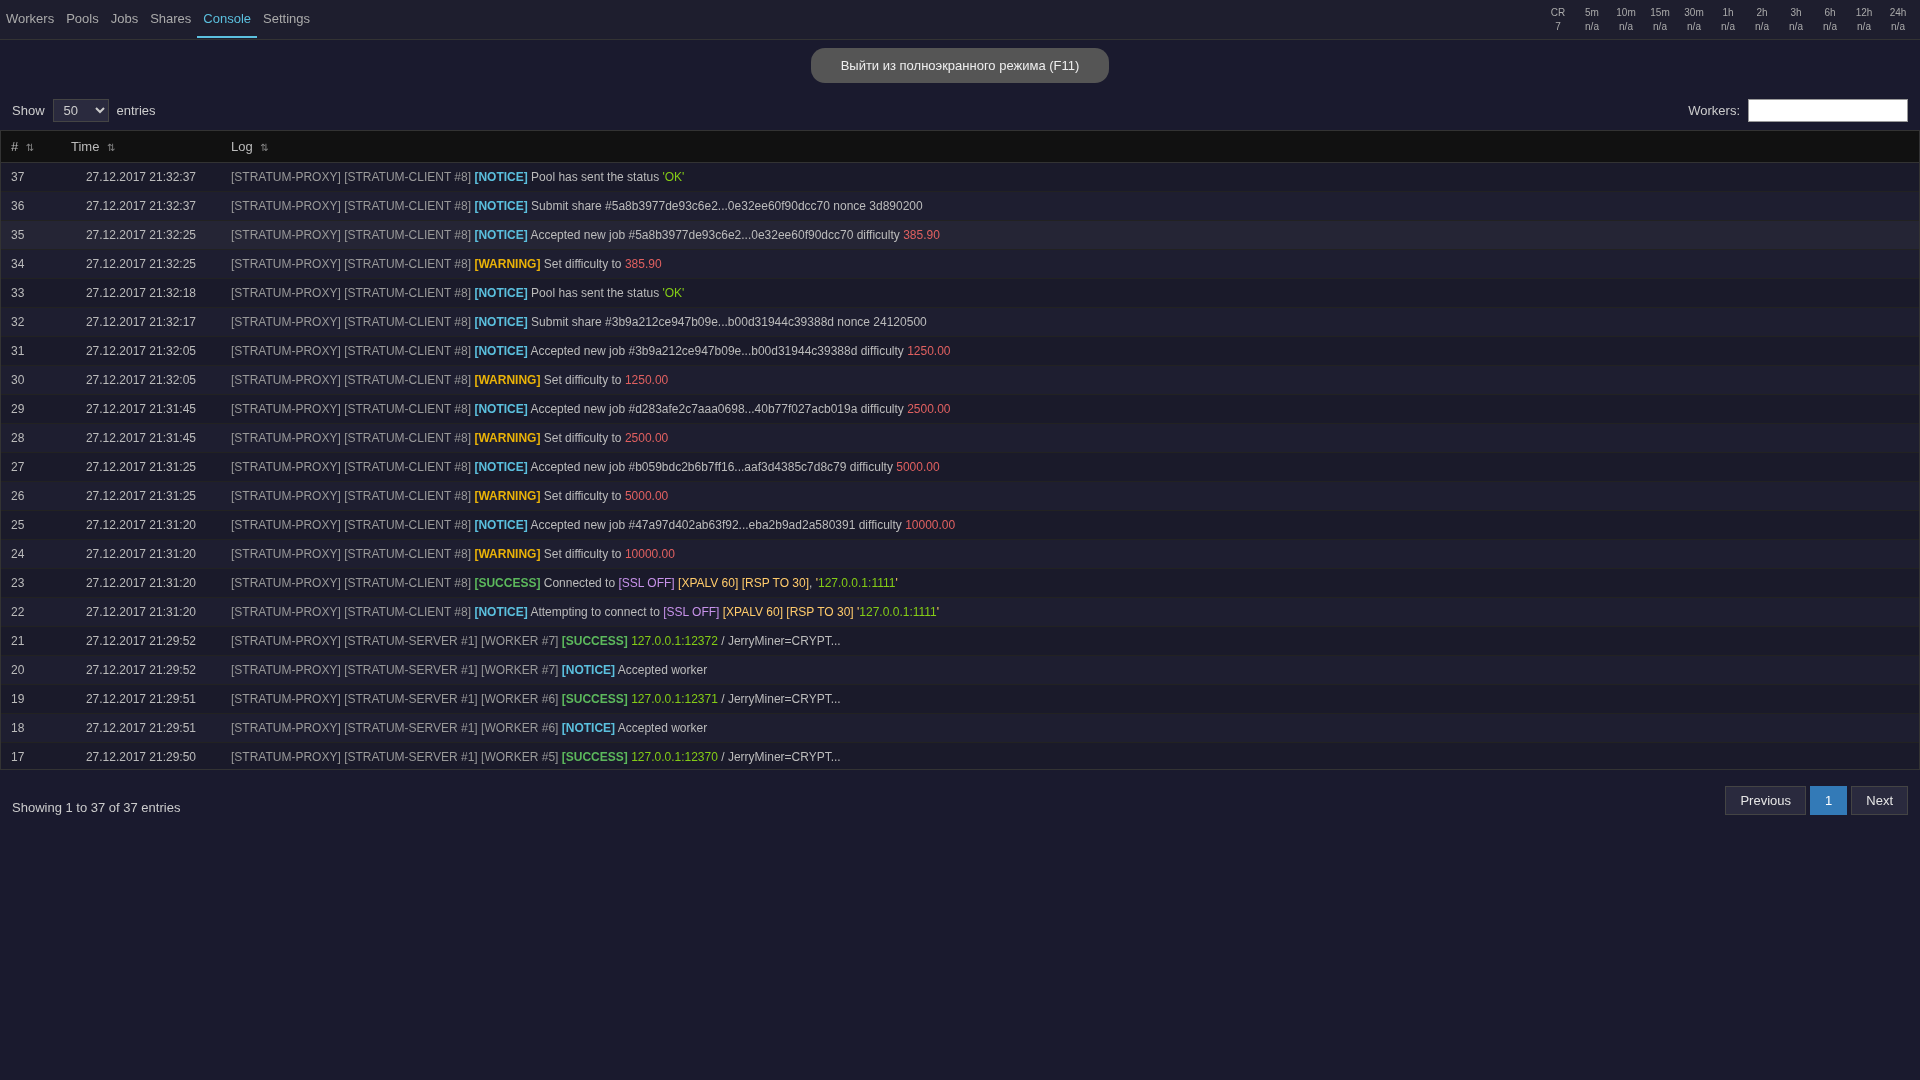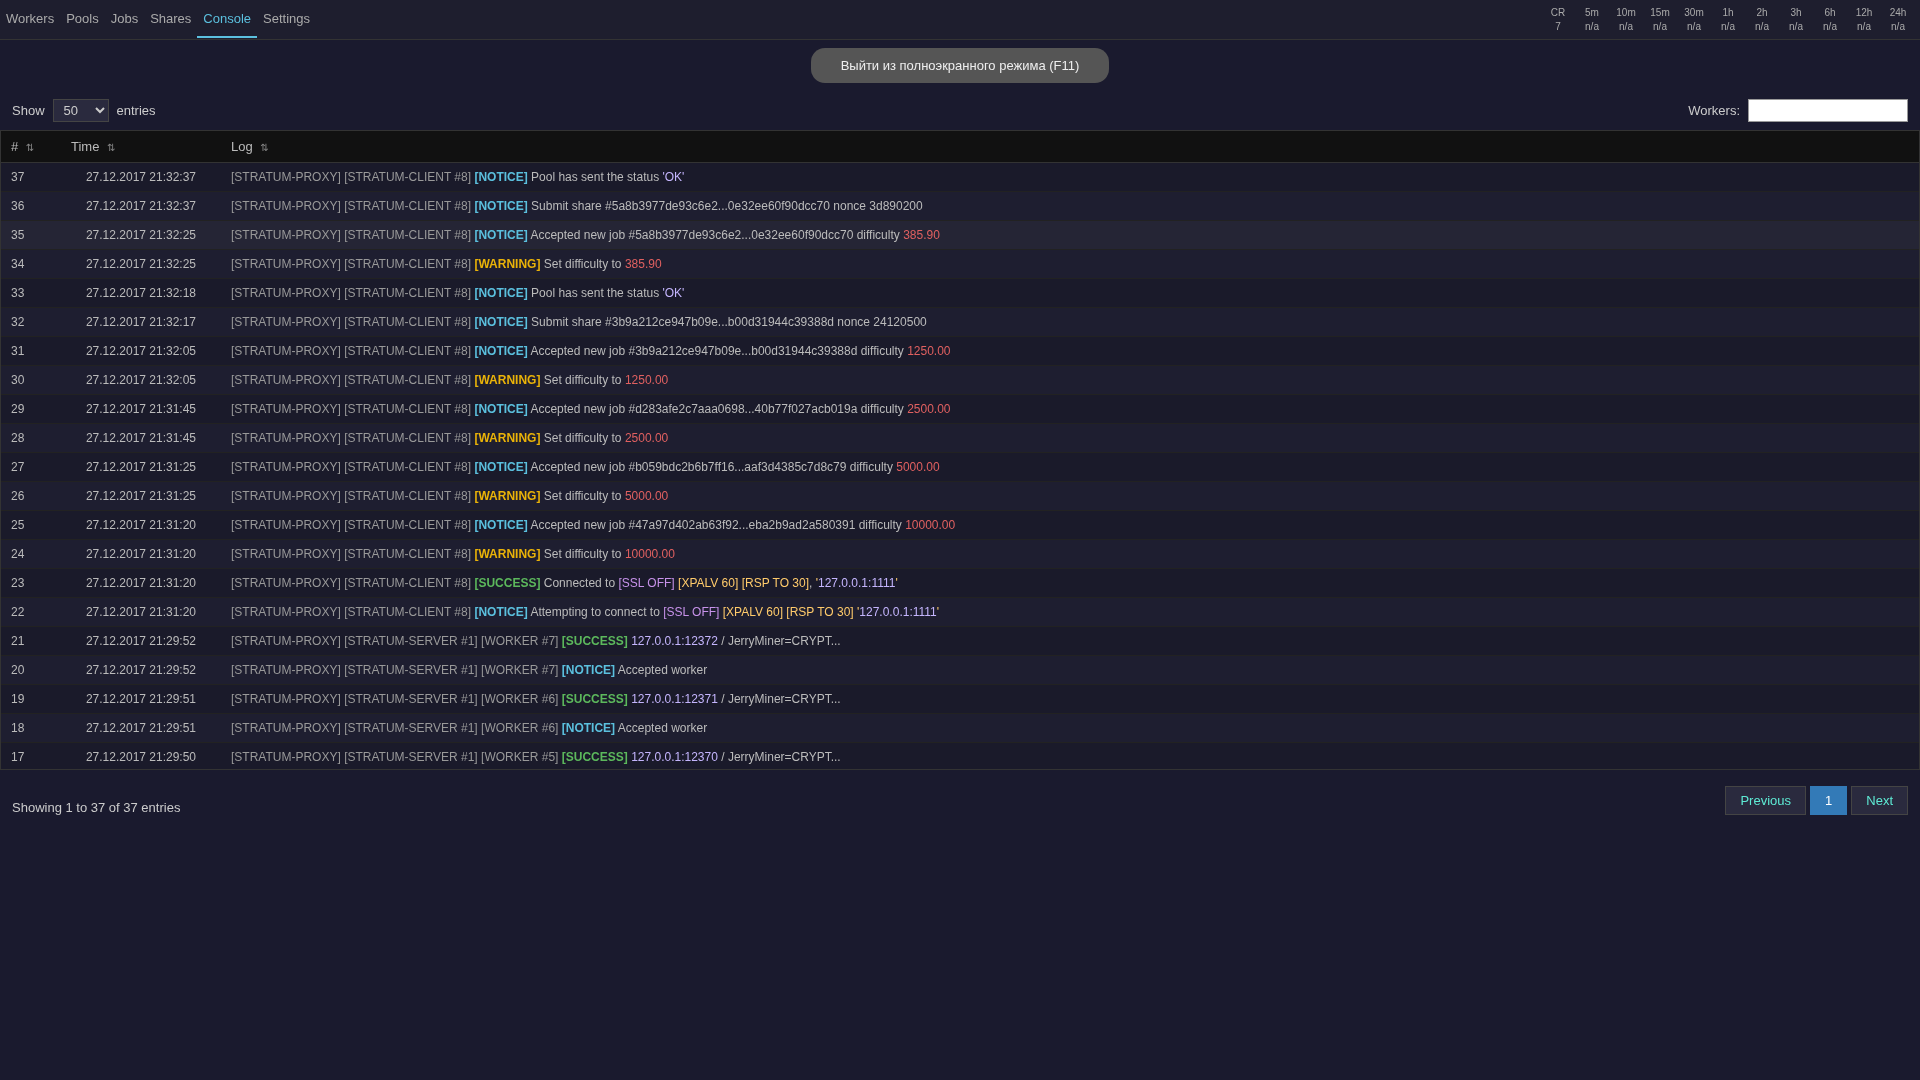--- a/index.html
+++ b/index.html
@@ -141,21 +141,21 @@
     .td-time { width: 160px; color: #bbb; text-align: center; }
     .td-log { color: #bbb; }
 
     .log-prefix { color: #999; }
     .log-notice { color: #5bc0de; font-weight: bold; }
     .log-warning { color: #eab308; font-weight: bold; }
     .log-success { color: #5cb85c; font-weight: bold; }
     .log-value { color: #e06060; }
     .log-purple { color: #c792ea; }
     .log-orange { color: #ffcb6b; }
-    .log-green { color: #c4b5fd; }
+    .log-green { color: #84cc16; }
 
     
     .table-wrapper {
       overflow-y: auto;
       max-height: 640px;
       border: 1px solid #333;
       margin: 0 0 8px 0;
     }
 
     
@@ -167,21 +167,21 @@
     }
     .footer-info { color: #ccc; font-size: 13px; }
     .pagination {
       display: flex;
       align-items: center;
       gap: 4px;
     }
     .page-btn {
       padding: 6px 14px;
       background: #2a2a3e;
-      color: #5eead4;
+      color: #e5e5e5;
       border: 1px solid #444;
       cursor: pointer;
       font-size: 13px;
     }
     .page-btn.active {
       background: #337ab7;
       color: #fff;
       border-color: #337ab7;
     }
 

